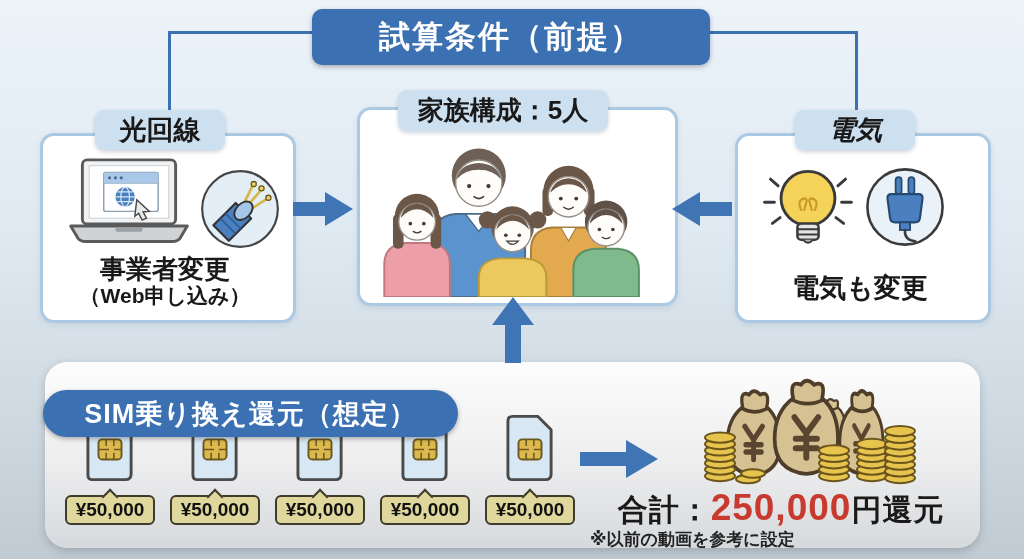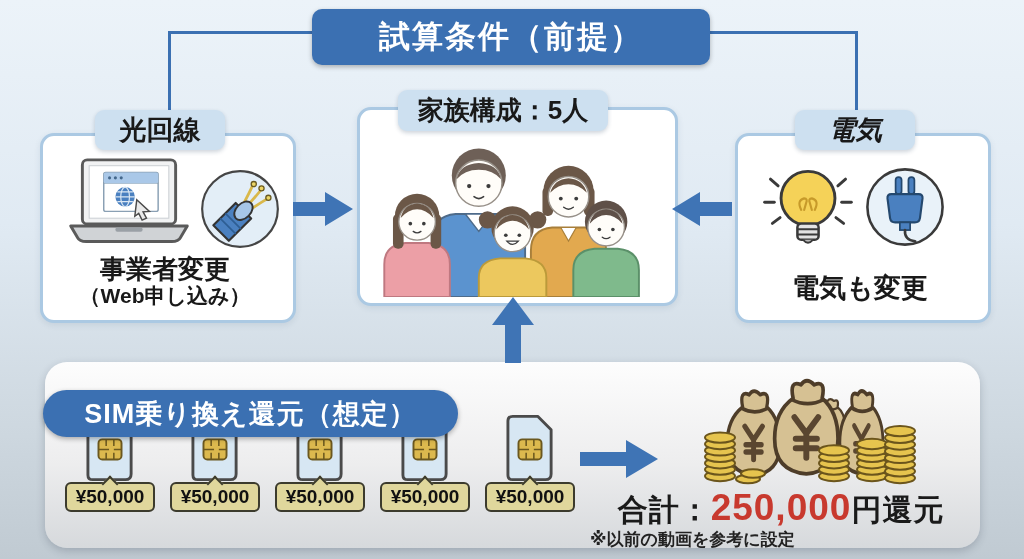--- a/index.html
+++ b/index.html
@@ -53,21 +53,21 @@
   .panel{position:absolute;left:45px;top:362px;width:935px;height:186px;border-radius:22px;
          background:linear-gradient(180deg,#fdfdfd 0%,#ededee 55%,#d6d9dc 100%);
          box-shadow:0 3px 9px rgba(30,40,60,.22);z-index:2;}
   .sim-pill{position:absolute;left:43px;top:352px;width:415px;height:47px;background:#3b70b2;border-radius:26px;
             display:flex;align-items:center;justify-content:center;color:#fff;font-size:27px;font-weight:bold;
             letter-spacing:1px;box-shadow:0 2px 5px rgba(0,0,0,.3);z-index:6;margin-top:38px;}
 
   .sim-group{position:absolute;top:414px;width:104px;display:flex;flex-direction:column;align-items:center;z-index:4;}
   .sim-g0{left:58px;} .sim-g1{left:163px;} .sim-g2{left:268px;} .sim-g3{left:373px;} .sim-g4{left:478px;}
   .sim-svg{width:48px;height:68px;}
-  .tag{margin-top:0;position:relative;background:#e0d79c;border:2px solid #3c3b2d;border-radius:6px;
+  .tag{margin-top:13px;position:relative;background:#e0d79c;border:2px solid #3c3b2d;border-radius:6px;
        font-size:19px;font-weight:bold;color:#111;padding:1px 9px;line-height:24px;white-space:nowrap;}
   .tag::before{content:"";position:absolute;top:-6px;left:50%;width:10px;height:10px;background:#e0d79c;
        border-left:2px solid #3c3b2d;border-top:2px solid #3c3b2d;transform:translateX(-50%) rotate(45deg);}
 
   .money-pos{left:698px;top:372px;width:228px;height:122px;z-index:3;}
 
   .total{position:absolute;left:590px;top:487px;width:382px;text-align:center;font-weight:bold;color:#1a1a1a;
          white-space:nowrap;z-index:4;}
   .t-label,.t-unit{font-size:30px;letter-spacing:1px;}
   .t-amount{font-size:37px;color:#c8392e;letter-spacing:1px;}

